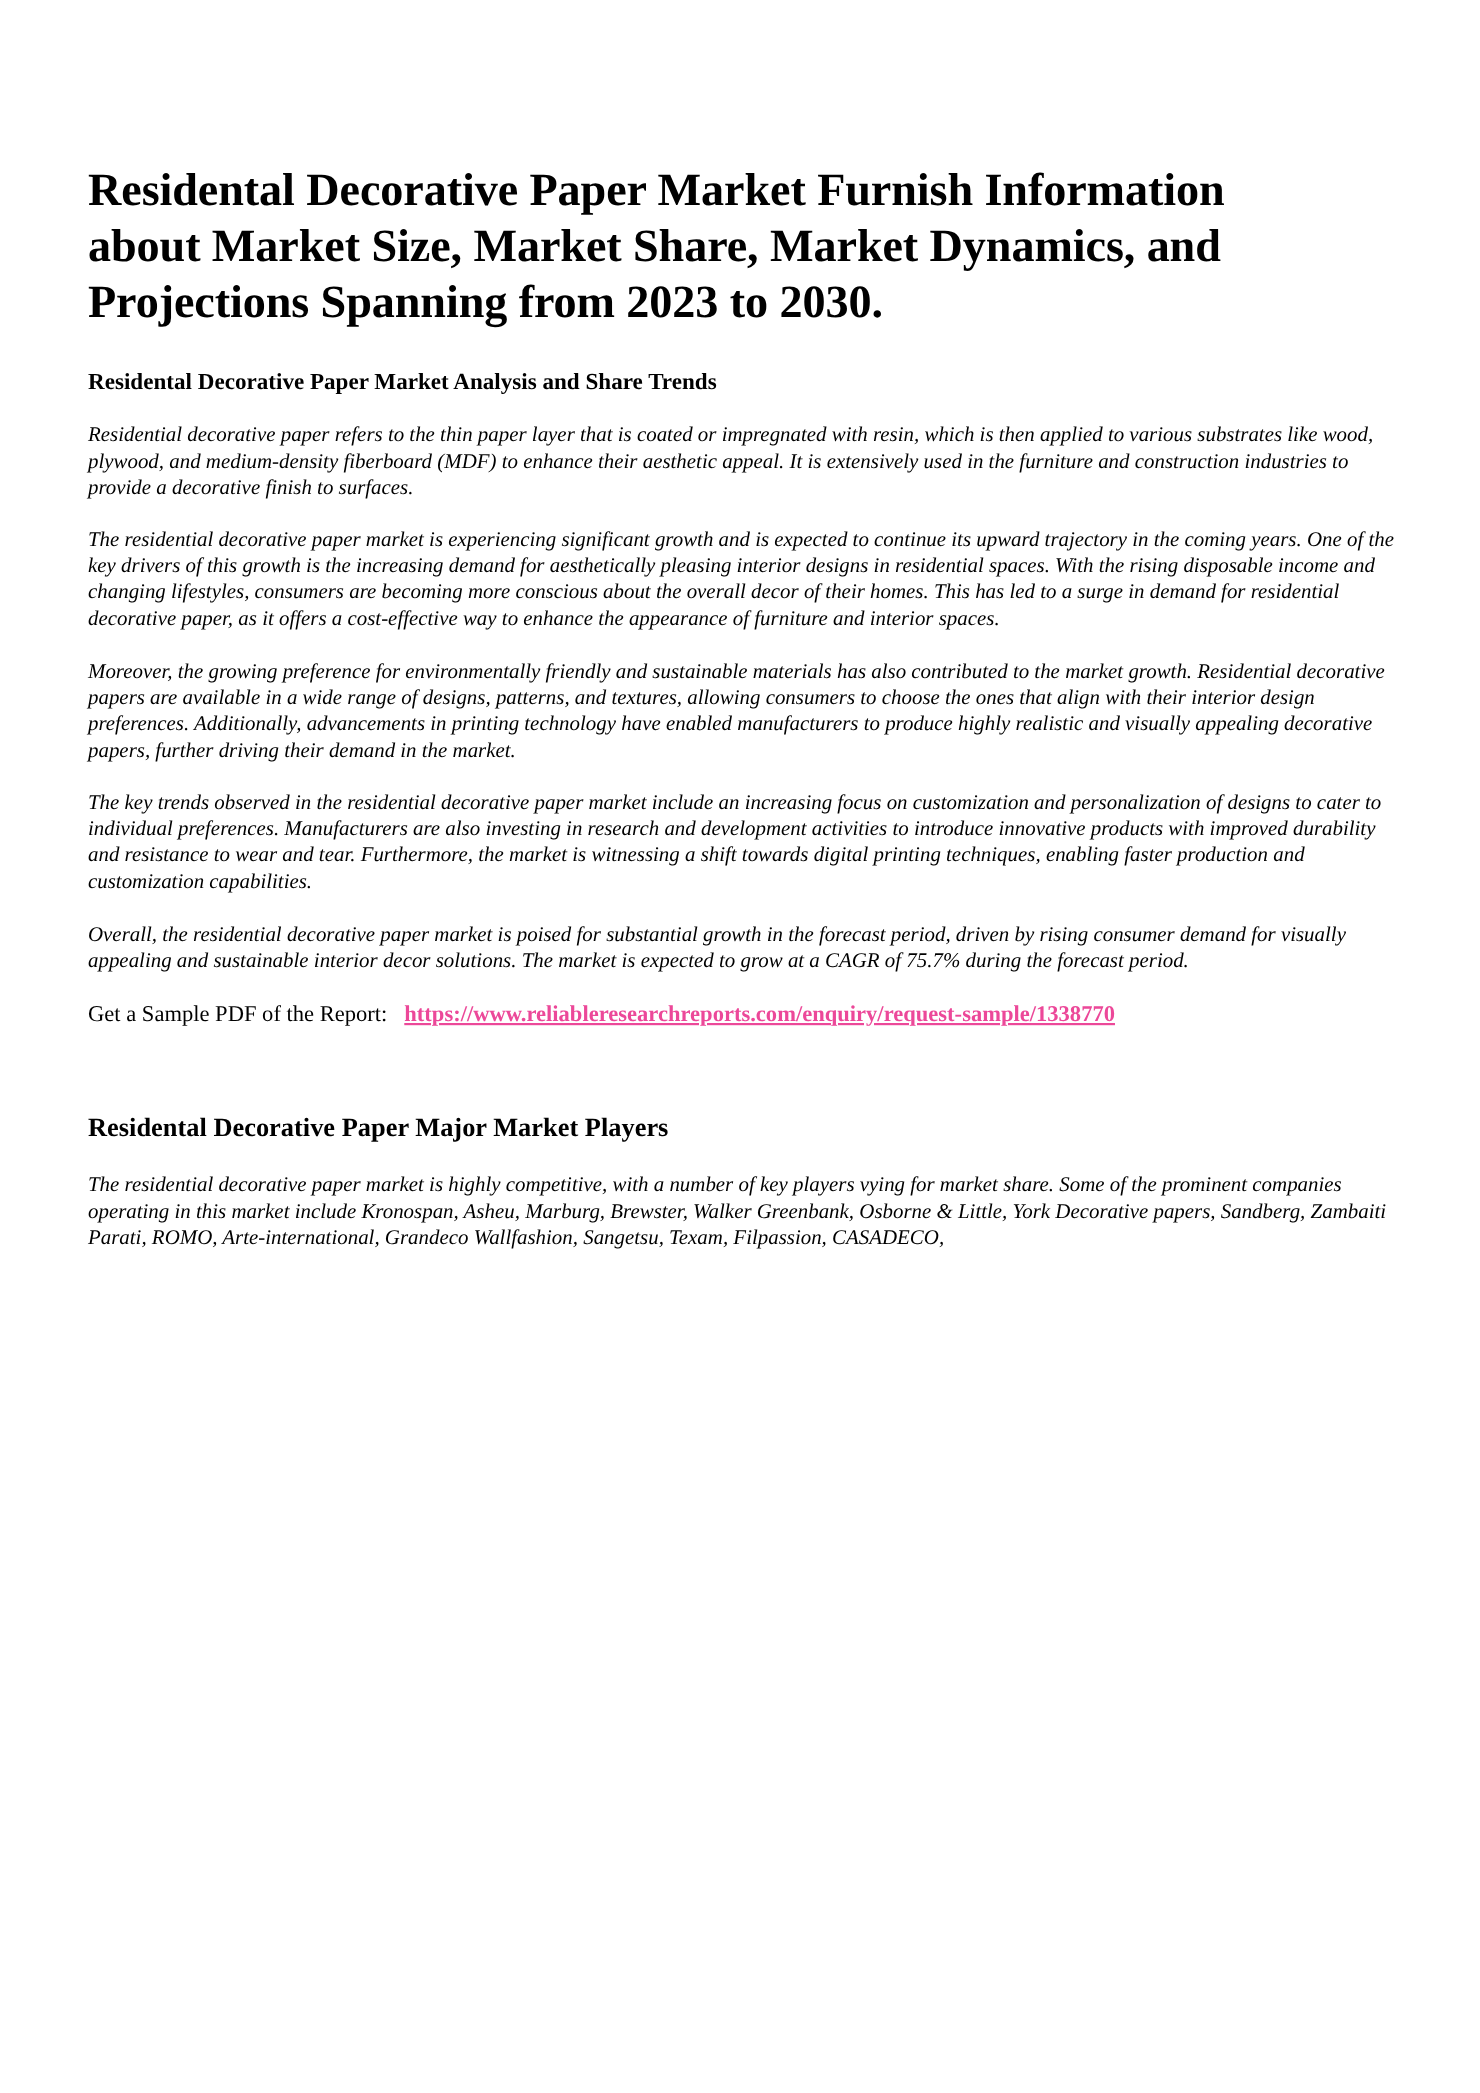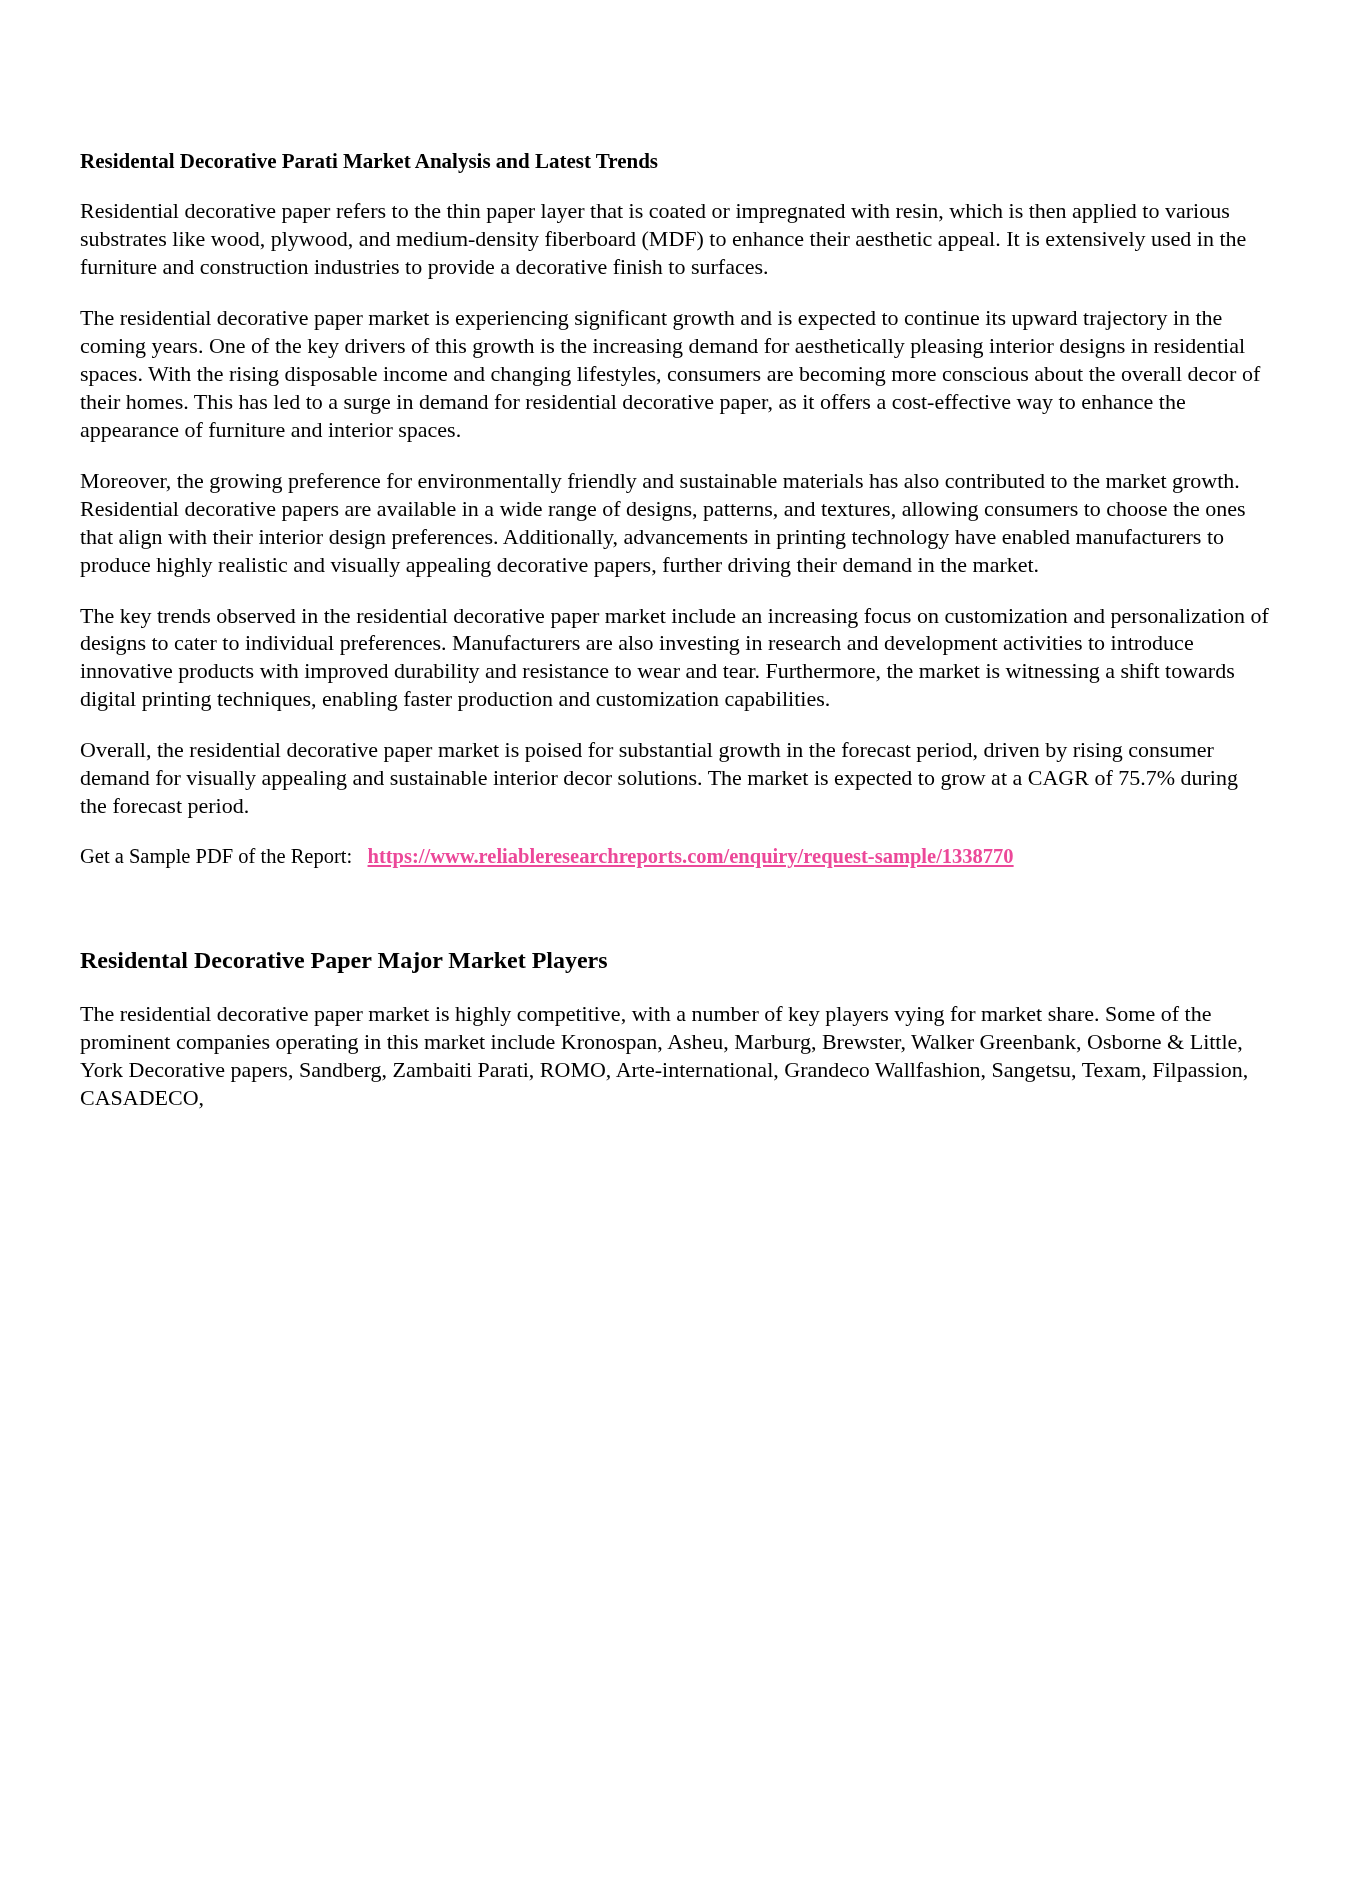--- a/index.html
+++ b/index.html
@@ -32,26 +32,27 @@
     color: #000;
   }
   .section-heading {
     font-size: 21px;
     font-weight: bold;
     line-height: 1.3;
     margin: 0 0 22px 0;
     color: #000;
   }
   p.body-text {
-    font-size: 22px;
+    font-size: 19px;
     line-height: 1.27;
     margin: 0 0 23px 0;
     color: #000;
     text-align: left;
     max-width: 1190px;
+    font-style: italic;
   }
   p.body-text:last-of-type {
     margin-bottom: 0;
   }
   .cta-line {
     font-size: 20.5px;
     line-height: 1.27;
     margin: 0;
     max-width: 1190px;
   }
@@ -73,22 +74,23 @@
     font-weight: bold;
     line-height: 1.3;
     margin: 0 0 24px 0;
   }
 </style>
 </head>
 <body>
 
 <div class="page">
 
+  <h1 class="doc-title">Residental Decorative Paper Market Furnish Information about Market Size, Market Share, Market Dynamics, and Projections Spanning from 2023 to 2030.</h1>
 
-  <h2 class="section-heading">Residental Decorative Parati Market Analysis and Latest Trends</h2>
+  <h2 class="section-heading">Residental Decorative Paper Market Analysis and Share Trends</h2>
 
   <p class="body-text">Residential decorative paper refers to the thin paper layer that is coated or impregnated with resin, which is then applied to various substrates like wood, plywood, and medium-density fiberboard (MDF) to enhance their aesthetic appeal. It is extensively used in the furniture and construction industries to provide a decorative finish to surfaces.</p>
 
   <p class="body-text">The residential decorative paper market is experiencing significant growth and is expected to continue its upward trajectory in the coming years. One of the key drivers of this growth is the increasing demand for aesthetically pleasing interior designs in residential spaces. With the rising disposable income and changing lifestyles, consumers are becoming more conscious about the overall decor of their homes. This has led to a surge in demand for residential decorative paper, as it offers a cost-effective way to enhance the appearance of furniture and interior spaces.</p>
 
   <p class="body-text">Moreover, the growing preference for environmentally friendly and sustainable materials has also contributed to the market growth. Residential decorative papers are available in a wide range of designs, patterns, and textures, allowing consumers to choose the ones that align with their interior design preferences. Additionally, advancements in printing technology have enabled manufacturers to produce highly realistic and visually appealing decorative papers, further driving their demand in the market.</p>
 
   <p class="body-text">The key trends observed in the residential decorative paper market include an increasing focus on customization and personalization of designs to cater to individual preferences. Manufacturers are also investing in research and development activities to introduce innovative products with improved durability and resistance to wear and tear. Furthermore, the market is witnessing a shift towards digital printing techniques, enabling faster production and customization capabilities.</p>
 
   <p class="body-text">Overall, the residential decorative paper market is poised for substantial growth in the forecast period, driven by rising consumer demand for visually appealing and sustainable interior decor solutions. The market is expected to grow at a CAGR of 75.7% during the forecast period.</p>

